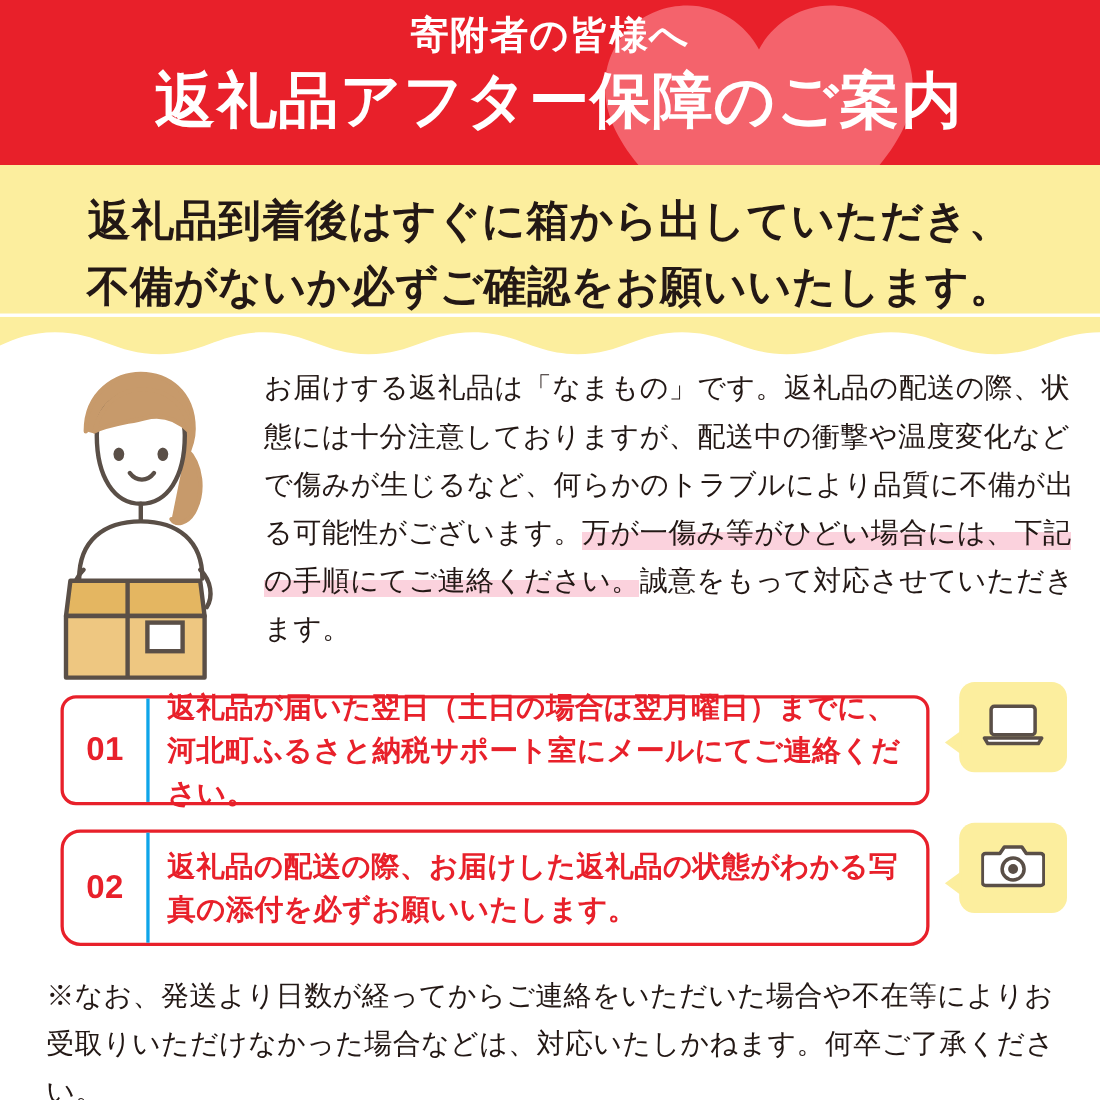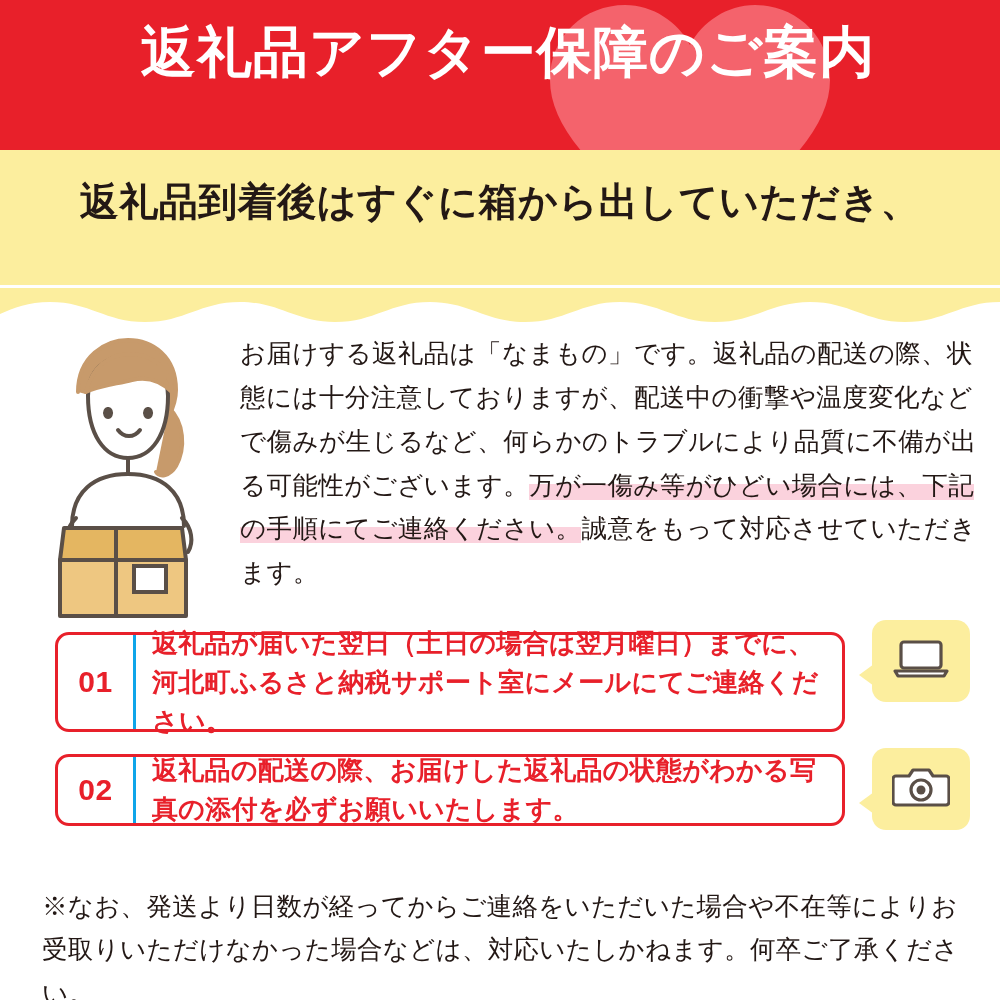--- a/index.html
+++ b/index.html
@@ -105,21 +105,21 @@
     position: absolute;
     left: 55px;
     width: 790px;
     border: 3px solid #e8202a;
     border-radius: 14px;
     background: #ffffff;
     display: flex;
     align-items: stretch;
   }
   .step-01 { top: 632px; height: 100px; }
-  .step-02 { top: 754px; height: 72px; }
+  .step-02 { top: 754px; height: 106px; border-radius: 18px; }
   .step-num {
     flex: 0 0 78px;
     display: flex;
     align-items: center;
     justify-content: center;
     border-right: 3px solid #0ea5e9;
     color: #e8202a;
     font-size: 30px;
     font-weight: 700;
     letter-spacing: 0.5px;
@@ -175,27 +175,29 @@
 
 <div id="page">
 
   <div class="header">
     <div class="heart">
       <svg width="300" height="270" viewBox="0 0 300 270" xmlns="http://www.w3.org/2000/svg">
         <path d="M150 255 C 60 190, 10 140, 10 90 C 10 45, 45 15, 85 15 C 113 15, 138 32, 150 55 C 162 32, 187 15, 215 15 C 255 15, 290 45, 290 90 C 290 140, 240 190, 150 255 Z" fill="#f4636c"></path>
       </svg>
     </div>
     <div class="header-inner">
+      <div class="header-sub">寄附者の皆様へ</div>
       <div class="header-main">返礼品アフター保障のご案内</div>
     </div>
   </div>
 
   <div class="yellow-band">
     <div class="yellow-text">
       <div>返礼品到着後はすぐに箱から出していただき、</div>
+      <div>不備がないか必ずご確認をお願いいたします。</div>
     </div>
   </div>
   <svg class="wave" viewBox="0 0 1000 40" preserveAspectRatio="none" xmlns="http://www.w3.org/2000/svg">
     <path d="M0,0 L1000,0 L1000,14 C960,14 945,34 905,34 C865,34 850,14 810,14 C770,14 755,34 715,34 C675,34 660,14 620,14 C580,14 565,34 525,34 C485,34 470,14 430,14 C390,14 375,34 335,34 C295,34 280,14 240,14 C200,14 185,34 145,34 C105,34 90,14 50,14 C28,14 14,20 0,26 Z" fill="#fcee9e"></path>
   </svg>
 
   <div class="illus">
     <svg width="175" height="290" viewBox="0 0 175 290" xmlns="http://www.w3.org/2000/svg">
       <g fill="none" stroke="#5a4f47" stroke-width="4" stroke-linecap="round" stroke-linejoin="round">
 

